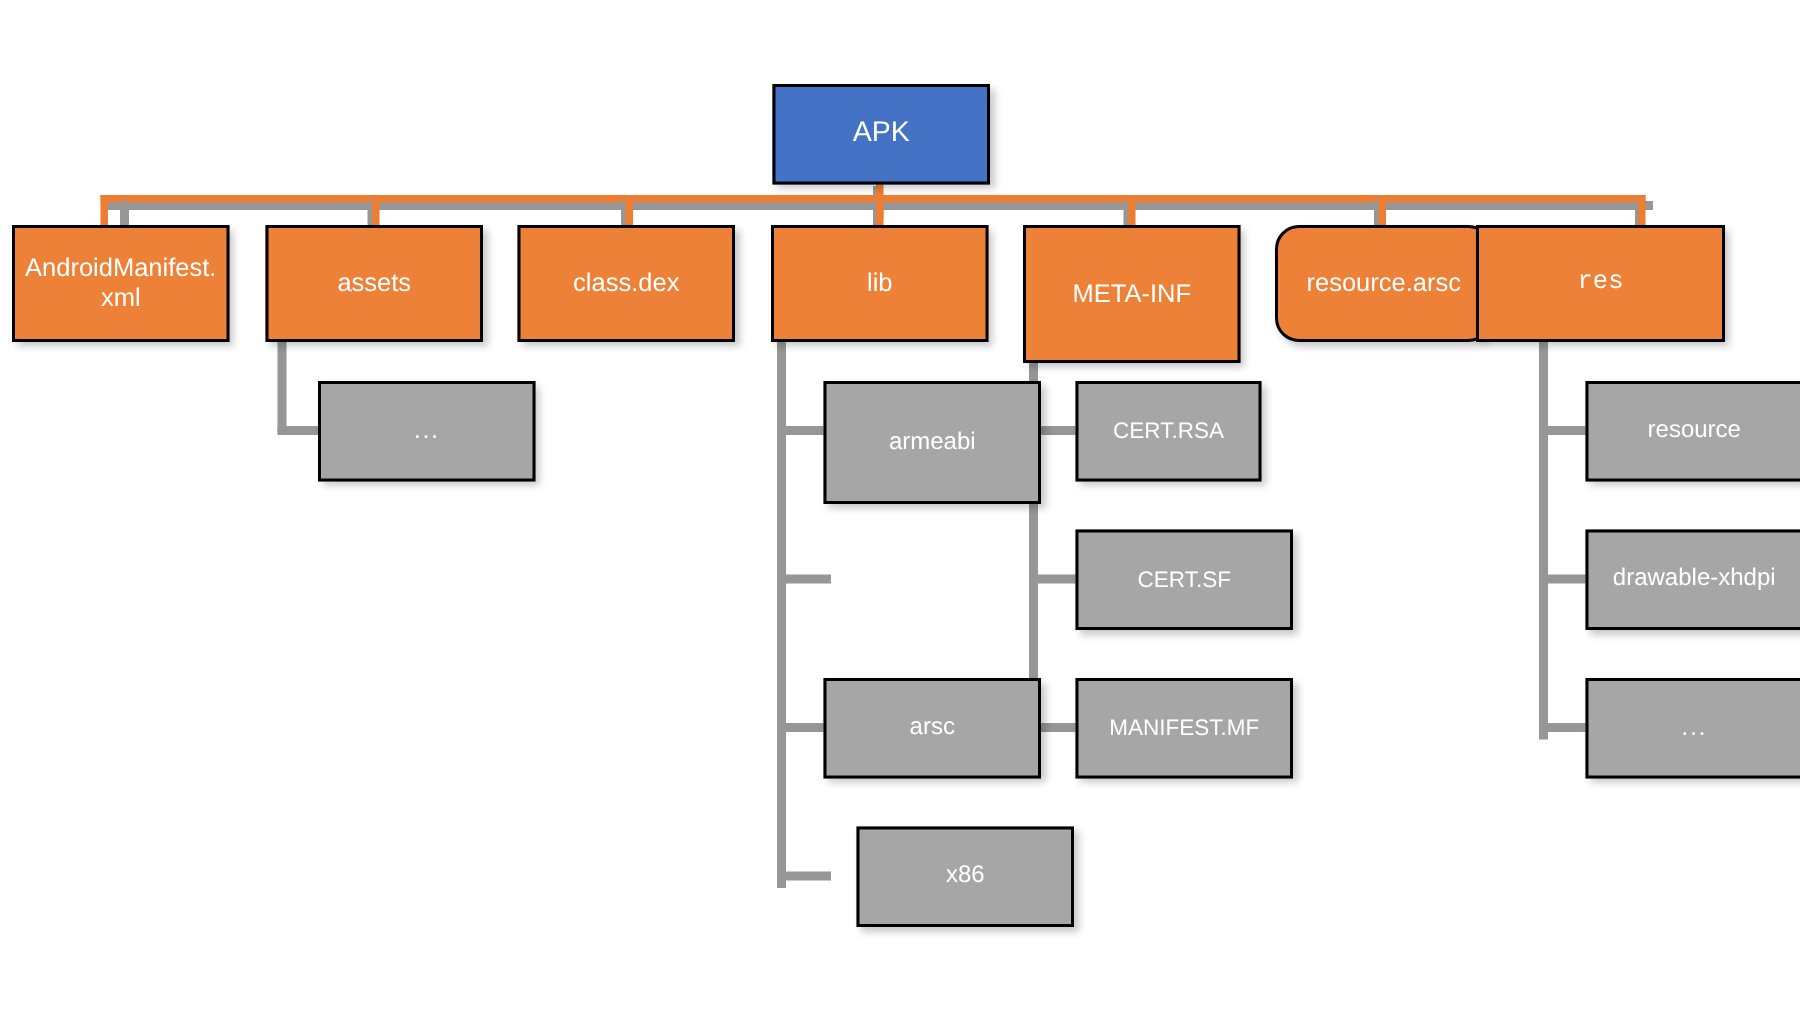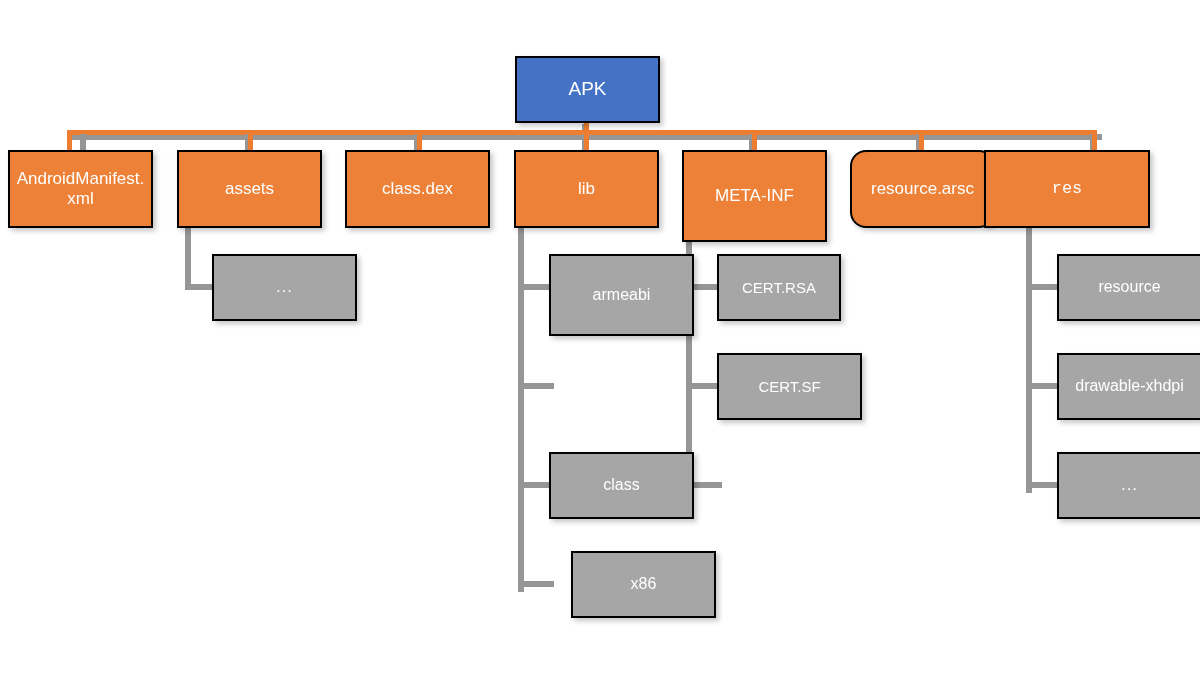--- a/index.html
+++ b/index.html
@@ -145,31 +145,34 @@
   </div>
 
   <div class="node gray dots" style="left:212px; top:254px; width:145px; height:67px;">
     <span class="label">...</span>
   </div>
 
   <div class="node gray level2" style="left:549px; top:254px; width:145px; height:82px;">
     <span class="label">armeabi</span>
   </div>
   <div class="node gray level2" style="left:549px; top:452px; width:145px; height:67px;">
-    <span class="label">class</span>
+    <span class="label">arsc</span>
   </div>
   <div class="node gray level2" style="left:571px; top:551px; width:145px; height:67px;">
     <span class="label">x86</span>
   </div>
 
   <div class="node gray small" style="left:717px; top:254px; width:124px; height:67px;">
     <span class="label">CERT.RSA</span>
   </div>
   <div class="node gray small" style="left:717px; top:353px; width:145px; height:67px;">
     <span class="label">CERT.SF</span>
+  </div>
+  <div class="node gray small" style="left:717px; top:452px; width:145px; height:67px;">
+    <span class="label">MANIFEST.MF</span>
   </div>
 
   <div class="node gray level2" style="left:1057px; top:254px; width:145px; height:67px;">
     <span class="label">resource</span>
   </div>
   <div class="node gray level2" style="left:1057px; top:353px; width:145px; height:67px;">
     <span class="label">drawable-xhdpi</span>
   </div>
   <div class="node gray dots" style="left:1057px; top:452px; width:145px; height:67px;">
     <span class="label">...</span>

